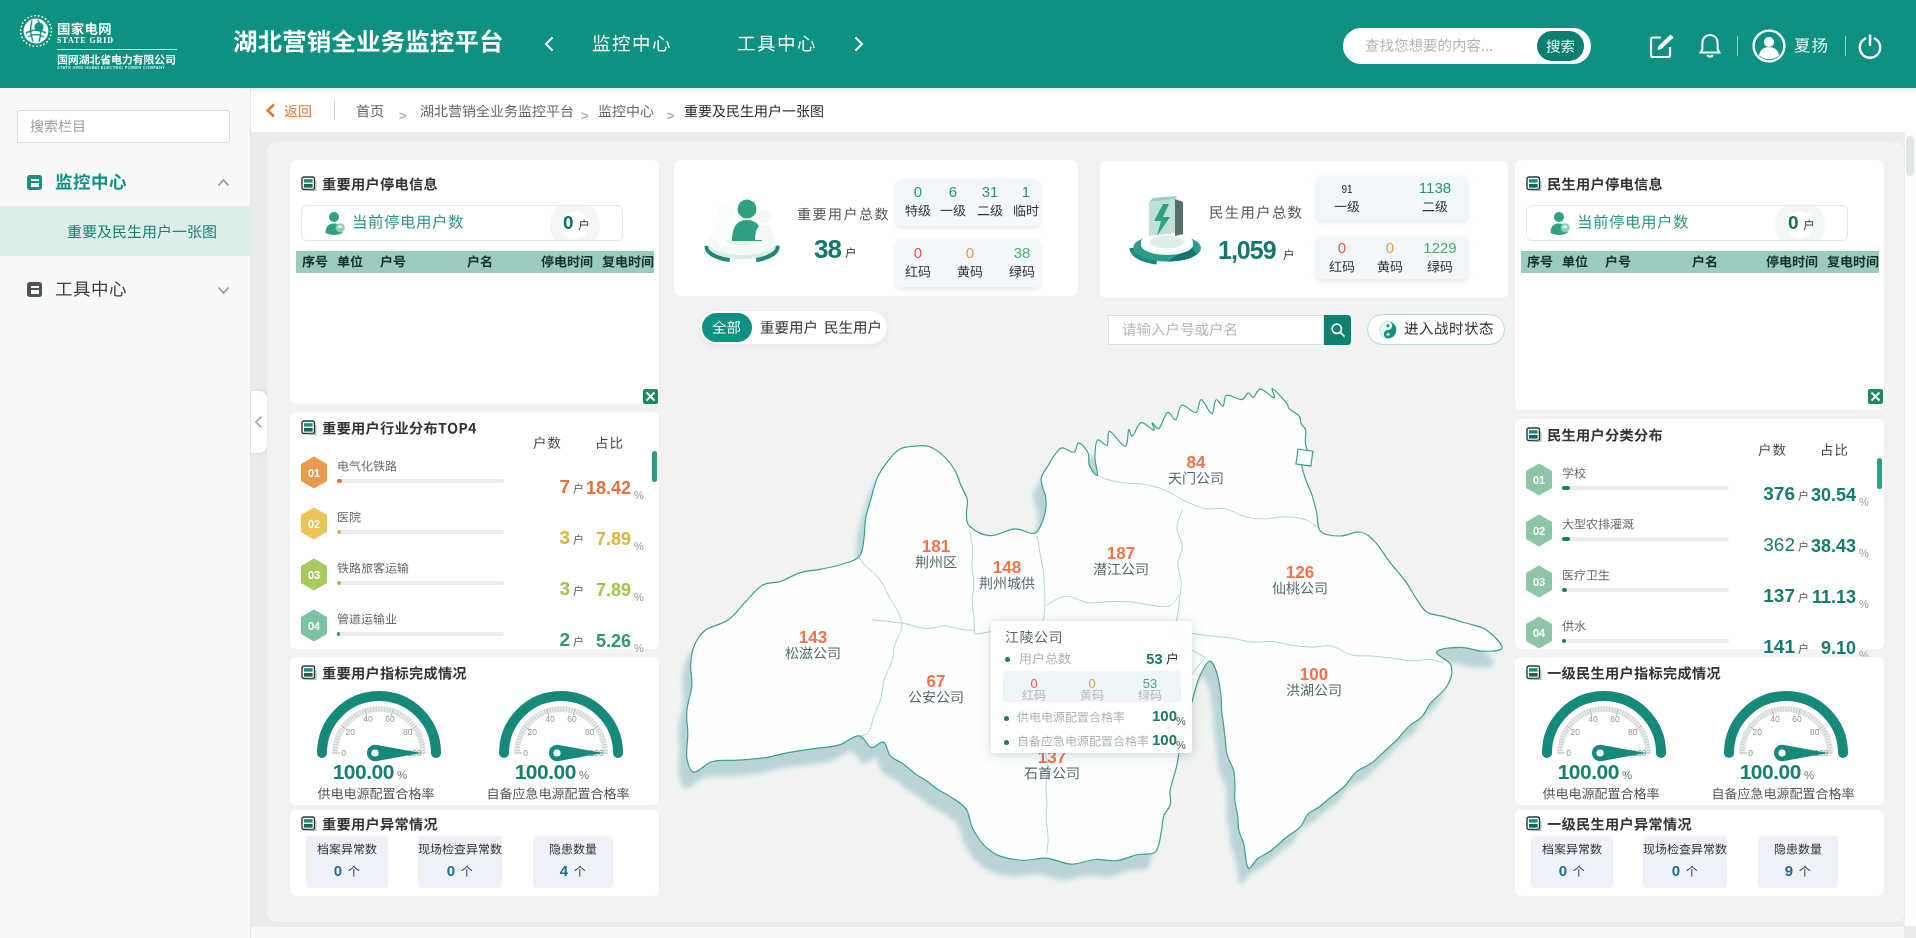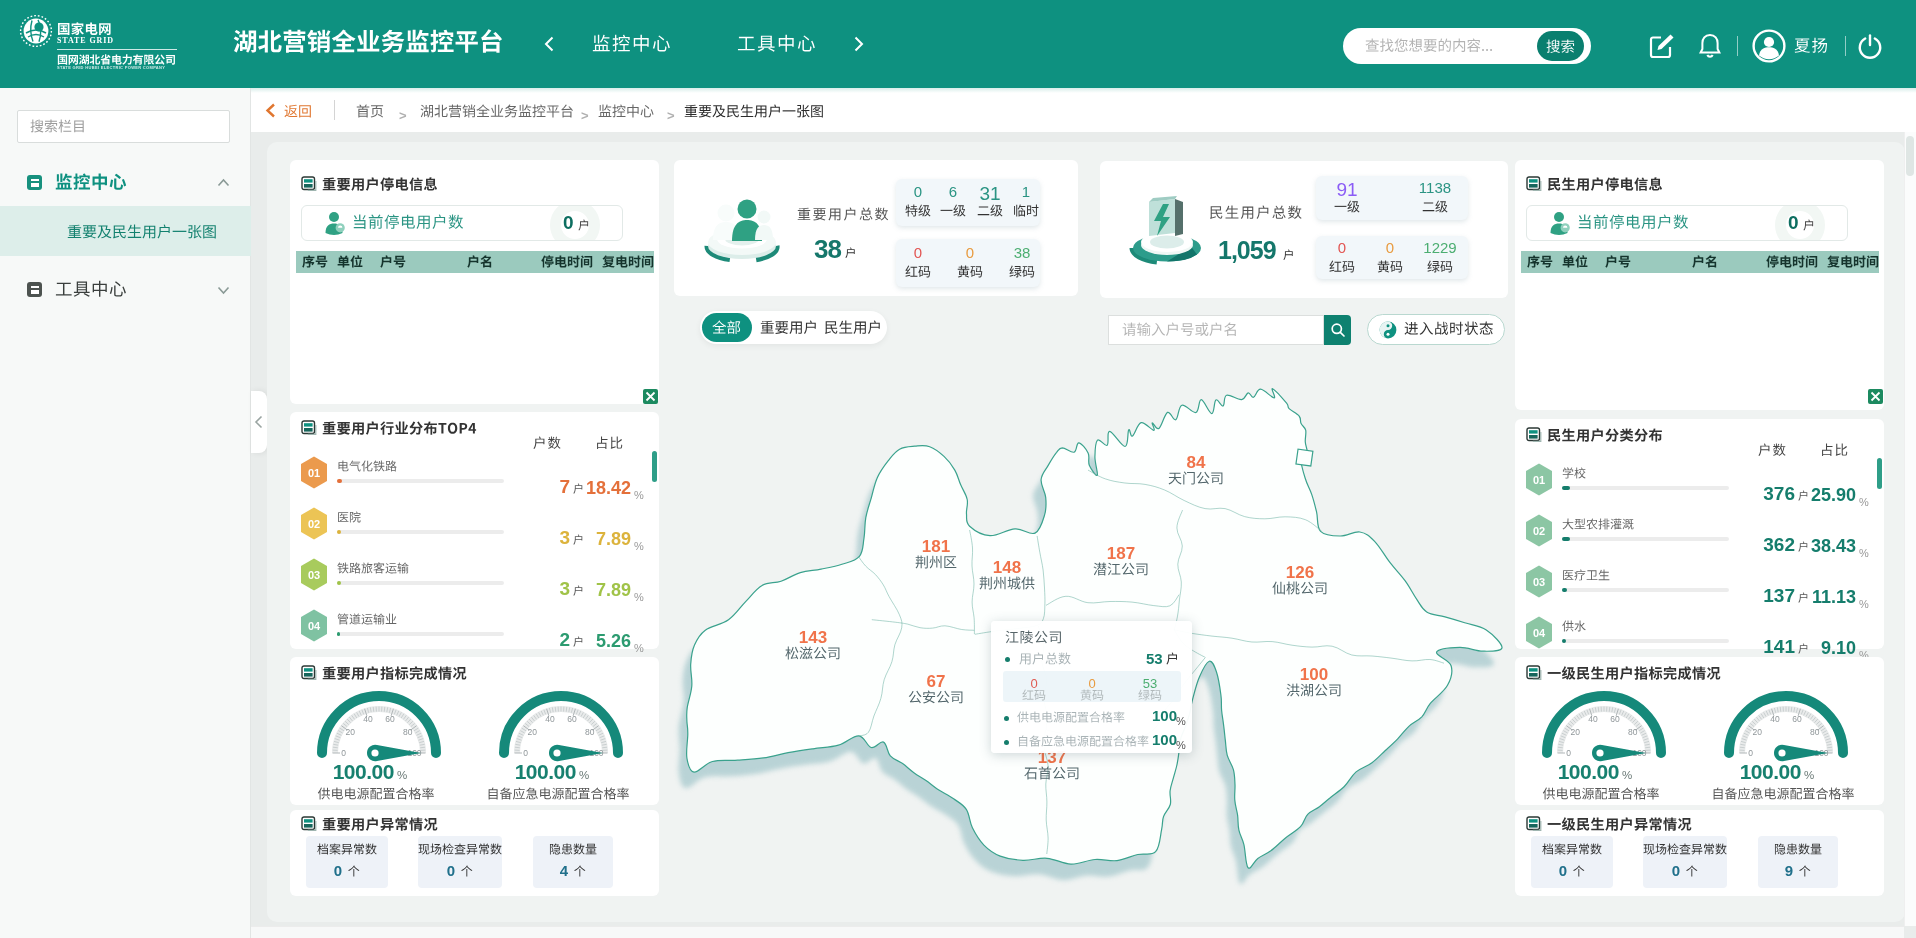--- a/index.html
+++ b/index.html
@@ -791,39 +791,39 @@
     </svg>
   </div>
 <div style="position:absolute;left:1562px;top:486px;width:167px;height:4px;background:#ececec;border-radius:2px"></div>
 <div style="position:absolute;left:1562px;top:486px;width:8px;height:4px;background:#157d6c;border-radius:2px"></div>
 <div style="position:absolute;right:121px;top:483px;"><span style="font-size:19px;font-weight:bold;color:#157d6c">376</span></div>
 <div style="position:absolute;left:1798px;top:490px;">
     <svg class="t" style="width:11.0px;height:11.0px" viewBox="0 -880 1000 1000" fill="#555">
       <use href="#r18579" x="0"></use>
     </svg>
   </div>
-<div style="position:absolute;right:60px;top:485px;"><span style="font-size:18px;font-weight:bold;color:#157d6c">25.90</span></div>
+<div style="position:absolute;right:60px;top:485px;"><span style="font-size:18px;font-weight:bold;color:#157d6c">30.54</span></div>
 <div style="position:absolute;left:1859px;top:492px;"><span style="font-size:11px;color:#999">%</span></div>
 <svg style="position:absolute;left:1524px;top:514px" width="30" height="33" viewBox="0 0 30 33">
 <path d="M15 0.5 L28 8 V25 L15 32.5 L2 25 V8 Z" fill="#8cc6a4"></path>
 <text x="15" y="21" text-anchor="middle" font-size="11" font-weight="bold" fill="#fff" font-family="Liberation Sans">02</text>
   </svg>
 <div style="position:absolute;left:1562px;top:518px;">
     <svg class="t" style="width:72.0px;height:12.0px" viewBox="0 -880 6000 1000" fill="#666">
       <use href="#r14075" x="0"></use>
       <use href="#r13396" x="1000"></use>
       <use href="#r10977" x="2000"></use>
       <use href="#r19127" x="3000"></use>
       <use href="#r24777" x="4000"></use>
       <use href="#r23939" x="5000"></use>
     </svg>
   </div>
 <div style="position:absolute;left:1562px;top:537px;width:167px;height:4px;background:#ececec;border-radius:2px"></div>
 <div style="position:absolute;left:1562px;top:537px;width:8px;height:4px;background:#157d6c;border-radius:2px"></div>
-<div style="position:absolute;right:121px;top:534px;"><span style="font-size:19px;font-weight:bold;color:#157d6c">362</span></div>
+<div style="position:absolute;right:121px;top:534px;"><span style="font-size:19px;font-weight:normal;color:#157d6c">362</span></div>
 <div style="position:absolute;left:1798px;top:541px;">
     <svg class="t" style="width:11.0px;height:11.0px" viewBox="0 -880 1000 1000" fill="#555">
       <use href="#r18579" x="0"></use>
     </svg>
   </div>
 <div style="position:absolute;right:60px;top:536px;"><span style="font-size:18px;font-weight:bold;color:#157d6c">38.43</span></div>
 <div style="position:absolute;left:1859px;top:543px;"><span style="font-size:11px;color:#999">%</span></div>
 <svg style="position:absolute;left:1524px;top:565px" width="30" height="33" viewBox="0 0 30 33">
 <path d="M15 0.5 L28 8 V25 L15 32.5 L2 25 V8 Z" fill="#8cc6a4"></path>
 <text x="15" y="21" text-anchor="middle" font-size="11" font-weight="bold" fill="#fff" font-family="Liberation Sans">03</text>
@@ -1382,21 +1382,21 @@
       <use href="#r31698" x="1000"></use>
     </svg>
   </div>
 <div style="position:absolute;left:953px;top:183px;transform:translateX(-50%);"><span style="font-size:15px;color:#2a9483">6</span></div>
 <div style="position:absolute;left:953px;top:204px;transform:translateX(-50%);">
     <svg class="t" style="width:26.0px;height:13.0px" viewBox="0 -880 2000 1000" fill="#333">
       <use href="#r9481" x="0"></use>
       <use href="#r31698" x="1000"></use>
     </svg>
   </div>
-<div style="position:absolute;left:990px;top:183px;transform:translateX(-50%);"><span style="font-size:19px;color:#2a9483">31</span></div>
+<div style="position:absolute;left:990px;top:183px;transform:translateX(-50%);"><span style="font-size:15px;color:#2a9483">31</span></div>
 <div style="position:absolute;left:990px;top:204px;transform:translateX(-50%);">
     <svg class="t" style="width:26.0px;height:13.0px" viewBox="0 -880 2000 1000" fill="#333">
       <use href="#r9669" x="0"></use>
       <use href="#r31698" x="1000"></use>
     </svg>
   </div>
 <div style="position:absolute;left:1026px;top:183px;transform:translateX(-50%);"><span style="font-size:15px;color:#2a9483">1</span></div>
 <div style="position:absolute;left:1026px;top:204px;transform:translateX(-50%);">
     <svg class="t" style="width:26.0px;height:13.0px" viewBox="0 -880 2000 1000" fill="#333">
       <use href="#r9553" x="0"></use>
@@ -1448,21 +1448,21 @@
       <use href="#r19992" x="5414"></use>
     </svg>
   </div>
 <div style="position:absolute;left:1218px;top:236px;"><span style="font-size:25px;font-weight:bold;color:#15776b;letter-spacing:-1px">1,059</span></div>
 <div style="position:absolute;left:1283px;top:249px;">
     <svg class="t" style="width:11.5px;height:11.5px" viewBox="0 -880 1000 1000" fill="#333">
       <use href="#r18579" x="0"></use>
     </svg>
   </div>
 <div style="position:absolute;left:1316px;top:176px;width:152px;height:44px;background:#f2f7fa;border-radius:6px;box-shadow:0 2px 5px rgba(120,150,160,.22)"></div>
-<div style="position:absolute;left:1347px;top:179px;transform:translateX(-50%);"><span style="font-size:19px;color:#8b5cf6">91</span></div>
+<div style="position:absolute;left:1347px;top:179px;transform:translateX(-50%);"><span style="font-size:10px;color:#0f172a">91</span></div>
 <div style="position:absolute;left:1347px;top:200px;transform:translateX(-50%);">
     <svg class="t" style="width:26.0px;height:13.0px" viewBox="0 -880 2000 1000" fill="#333">
       <use href="#r9481" x="0"></use>
       <use href="#r31698" x="1000"></use>
     </svg>
   </div>
 <div style="position:absolute;left:1435px;top:179px;transform:translateX(-50%);"><span style="font-size:15px;color:#2a9483">1138</span></div>
 <div style="position:absolute;left:1435px;top:200px;transform:translateX(-50%);">
     <svg class="t" style="width:26.0px;height:13.0px" viewBox="0 -880 2000 1000" fill="#333">
       <use href="#r9669" x="0"></use>

